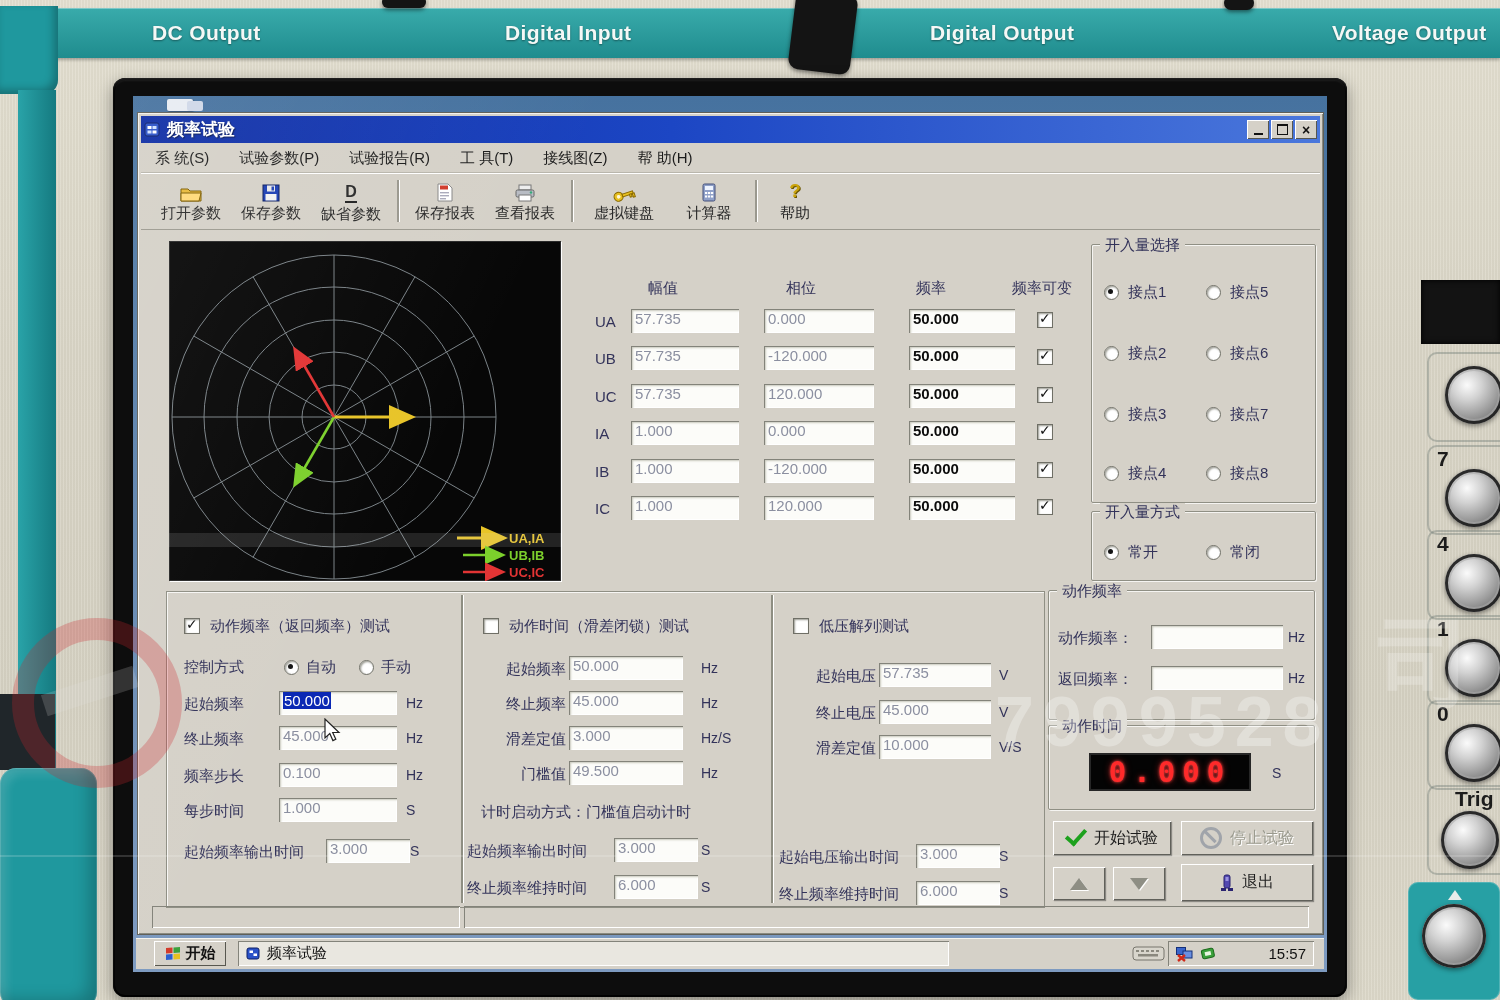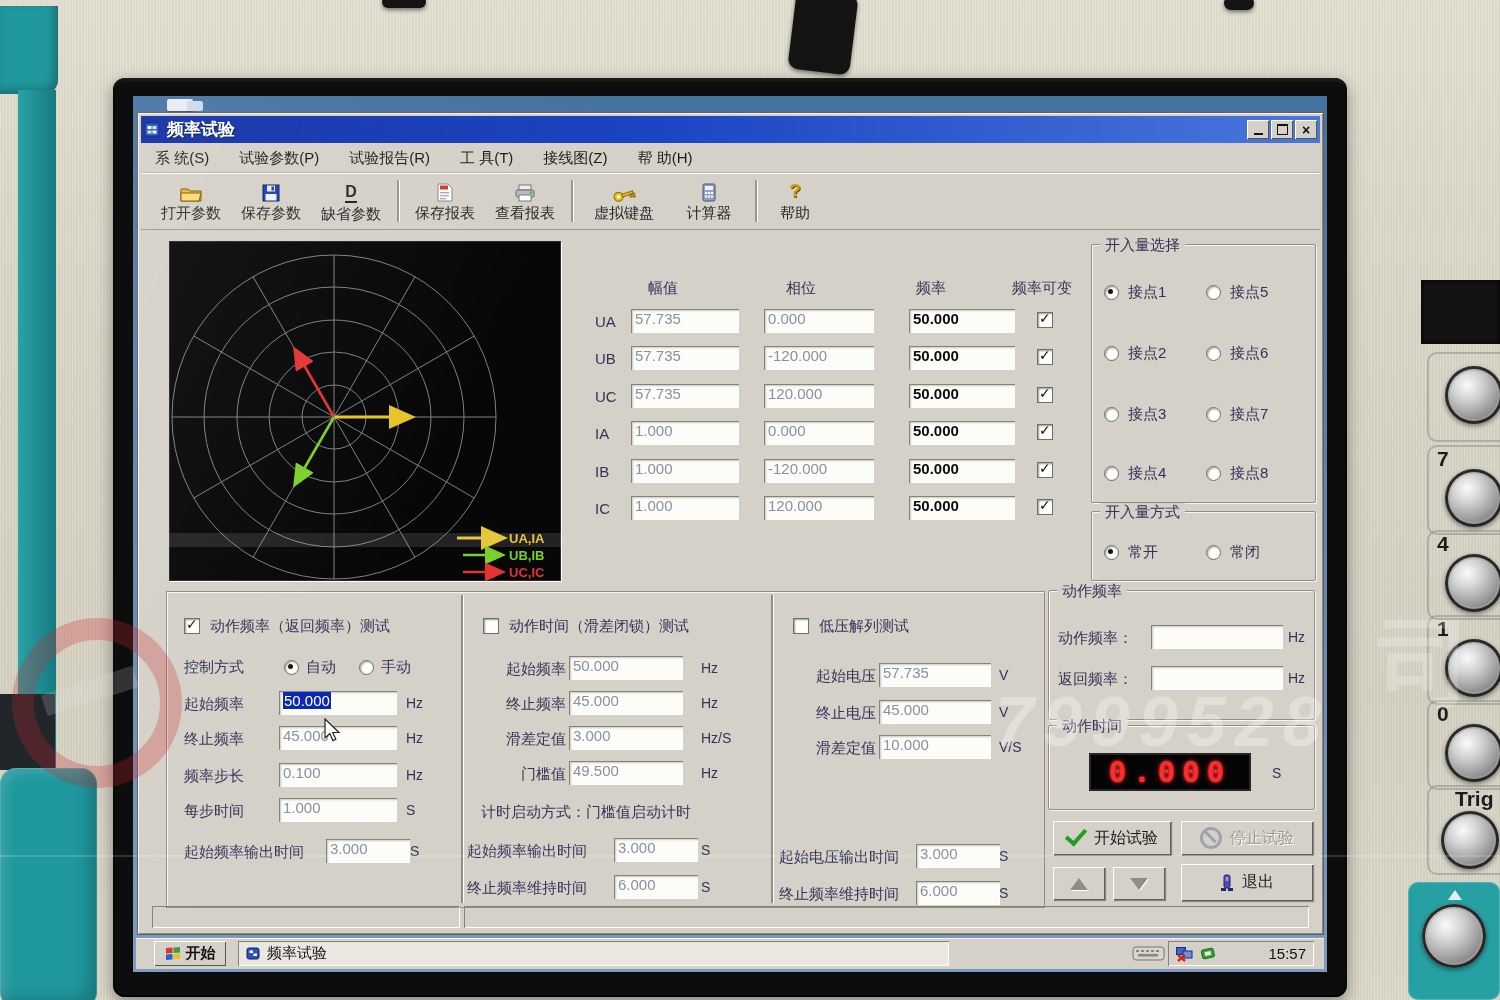--- a/index.html
+++ b/index.html
@@ -108,20 +108,26 @@
   .wm-red{position:absolute;left:12px;top:618px;width:126px;height:126px;border-radius:50%;
     border:22px solid rgba(203,36,46,.27);pointer-events:none;z-index:55;}
   .wm-red::after{content:"";position:absolute;left:8px;top:40px;width:96px;height:22px;background:rgba(230,230,230,.18);transform:rotate(-18deg);}
   .cursor{position:absolute;z-index:60;pointer-events:none;}
 </style>
 </head>
 <body>
 
 <div class="stage">
 
+  <div class="top-band">
+    <span class="top-label" style="left:152px;">DC Output</span>
+    <span class="top-label" style="left:505px;">Digital Input</span>
+    <span class="top-label" style="left:930px;">Digital Output</span>
+    <span class="top-label" style="left:1332px;">Voltage Output</span>
+  </div>
   <div class="knob-blob" style="left:792px;top:-8px;width:62px;height:80px;transform:rotate(7deg);"></div>
   <div class="knob-blob" style="left:382px;top:-4px;width:44px;height:12px;"></div>
   <div class="knob-blob" style="left:1224px;top:-4px;width:30px;height:14px;"></div>
 
   <div class="tl-corner"></div>
   <div class="tl-strip teal"></div>
   <div class="tl-dark"></div>
   <div class="tl-panel"></div>
 
   <div class="rt-display"></div>
@@ -556,21 +562,21 @@
               </g>
           </svg>
           <span style="margin-left:auto;">15:57</span>
         </div>
       </div>
 
     </div>
   </div>
 
   <div class="wm-red"></div>
-  <div class="wm" style="left:995px;top:682px;font-size:70px;letter-spacing:9px;color:rgba(255,255,255,.30);font-style:italic;">7999528</div>
+  <div class="wm" style="left:995px;top:682px;font-size:70px;letter-spacing:9px;color:rgba(255,255,255,.30);">7999528</div>
   <div class="wm" style="left:1378px;top:600px;font-size:95px;color:rgba(255,255,255,.22);">司</div>
   <div class="scanline"></div>
 
   <svg class="cursor" style="left:323px;top:718px;" width="20" height="26">
     <path d="M2,1 L2,20 L6.8,15.6 L9.9,22.6 L12.8,21.3 L9.7,14.5 L16,14.5 Z" fill="#fff" stroke="#222" stroke-width="1.2"></path>
   </svg>
 
 </div>
 
 </body></html>

